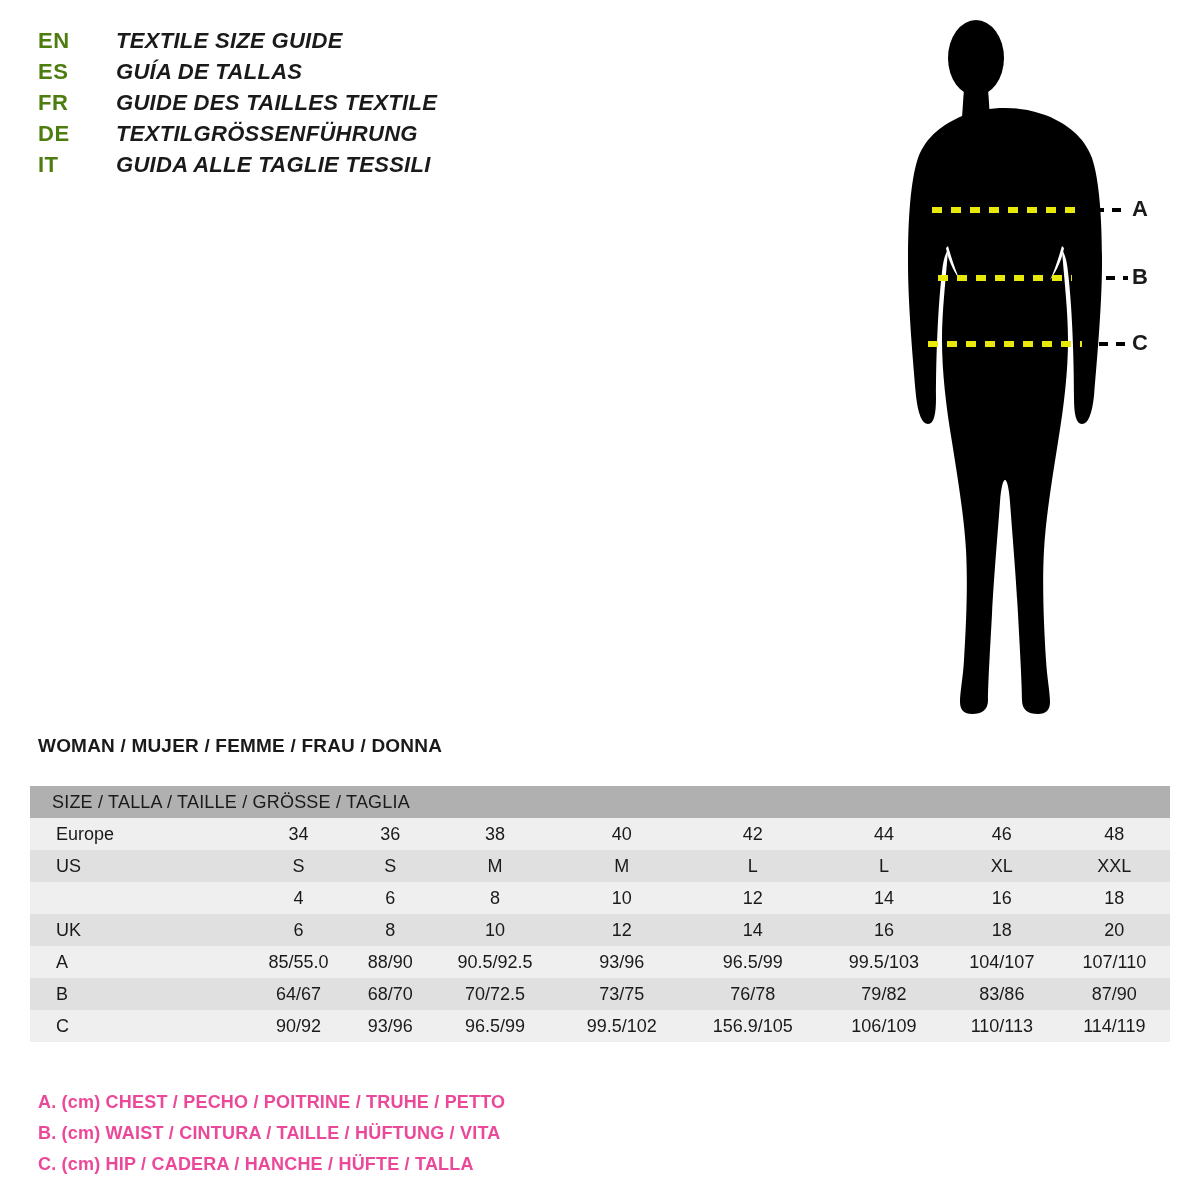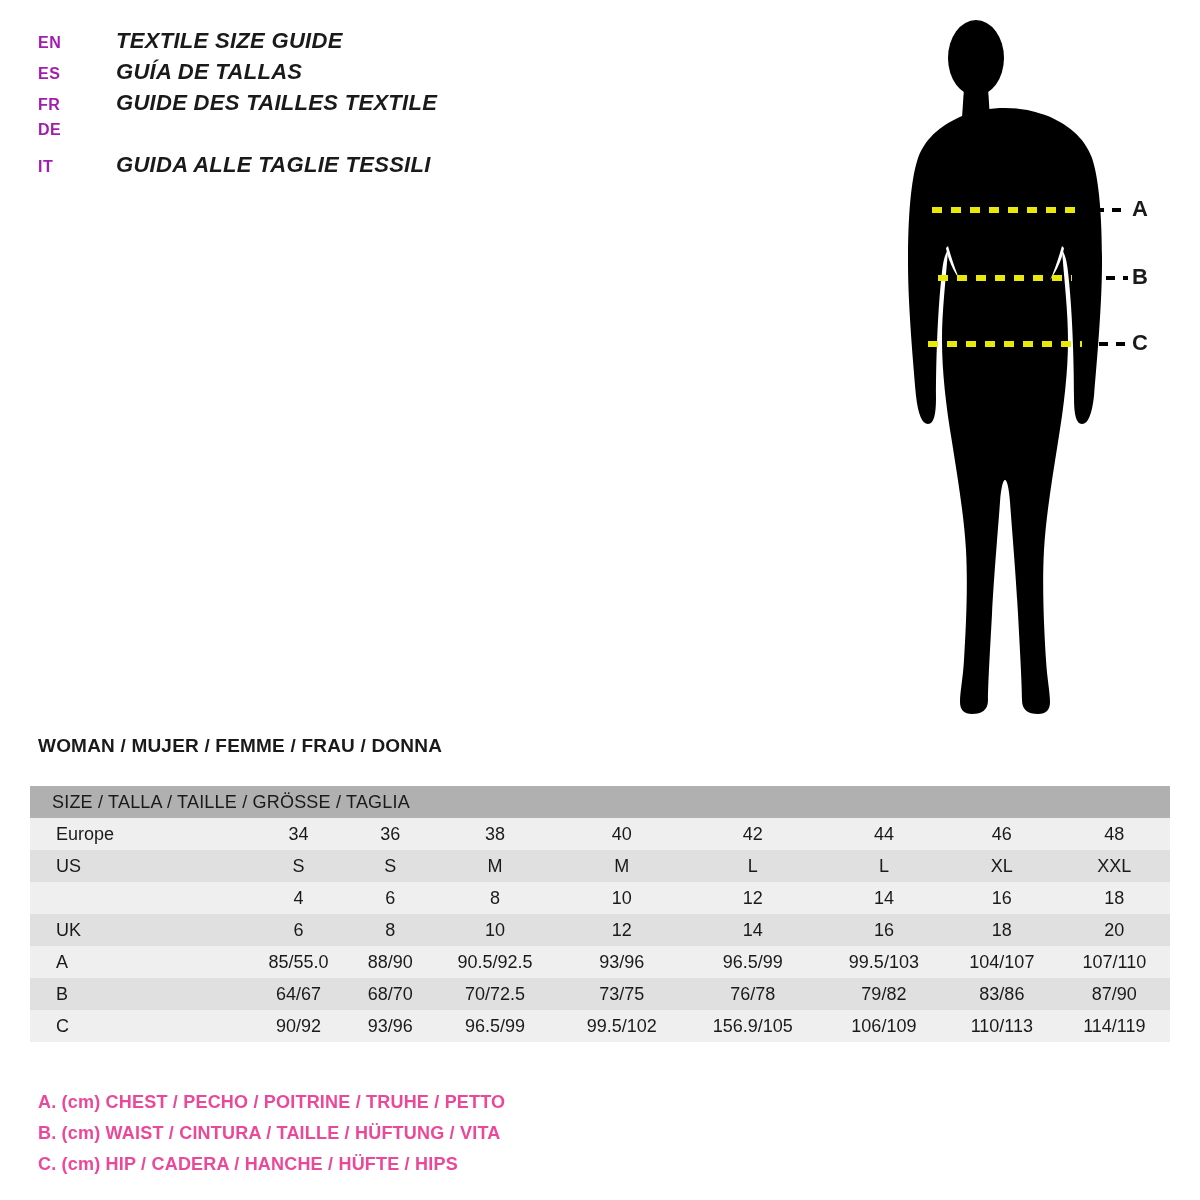--- a/index.html
+++ b/index.html
@@ -23,24 +23,24 @@
     top: 28px;
     width: 620px;
   }
   .title-row {
     display: flex;
     align-items: baseline;
     height: 31px;
   }
   .title-lang {
     width: 78px;
-    font-size: 16px;
+    font-size: 22px;
     font-weight: bold;
     letter-spacing: 0.5px;
-    color: #a21caf;
+    color: #4d7c0f;
   }
   .title-text {
     font-size: 22px;
     font-weight: bold;
     letter-spacing: 0.3px;
     color: #1a1a1a;
     white-space: nowrap;
     font-style: italic;
   }
 
@@ -142,20 +142,21 @@
   <div class="title-row">
     <span class="title-lang">ES</span>
     <span class="title-text">GUÍA DE TALLAS</span>
   </div>
   <div class="title-row">
     <span class="title-lang">FR</span>
     <span class="title-text">GUIDE DES TAILLES TEXTILE</span>
   </div>
   <div class="title-row">
     <span class="title-lang">DE</span>
+    <span class="title-text">TEXTILGRÖSSENFÜHRUNG</span>
   </div>
   <div class="title-row">
     <span class="title-lang">IT</span>
     <span class="title-text">GUIDA ALLE TAGLIE TESSILI</span>
   </div>
 </div>
 
 <div class="figure-area">
   <svg class="figure-svg" width="330" height="730" viewBox="0 0 330 730">
 
@@ -304,14 +305,14 @@
       <td>106/109</td>
       <td>110/113</td>
       <td>114/119</td>
     </tr>
   </tbody>
 </table>
 
 <div class="legend">
   <div class="legend-line">A. (cm) CHEST / PECHO / POITRINE / TRUHE / PETTO</div>
   <div class="legend-line">B. (cm) WAIST / CINTURA / TAILLE / HÜFTUNG / VITA</div>
-  <div class="legend-line">C. (cm) HIP / CADERA / HANCHE / HÜFTE / HIPS</div>
+  <div class="legend-line">C. (cm) HIP / CADERA / HANCHE / HÜFTE / TALLA</div>
 </div>
 
 </body></html>

